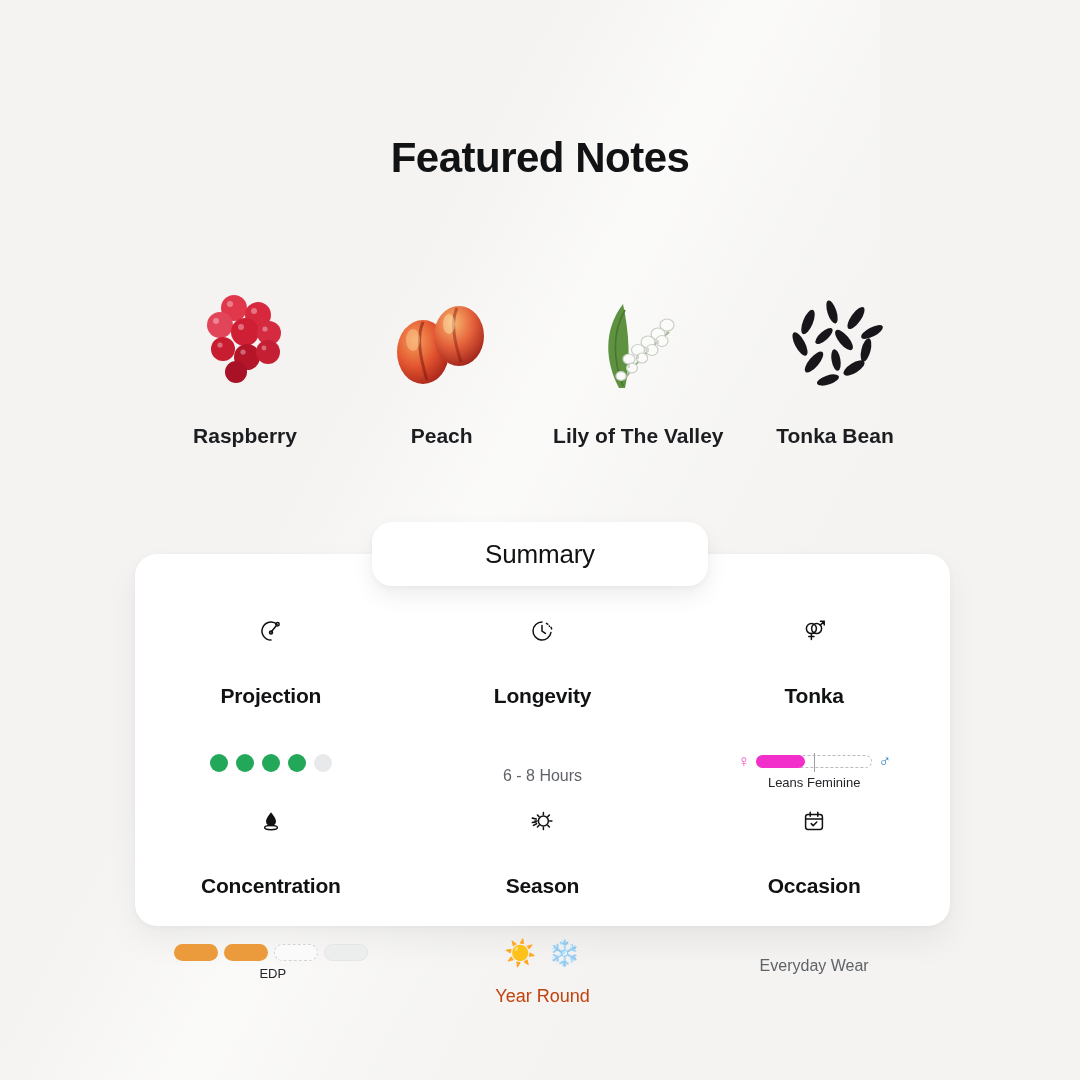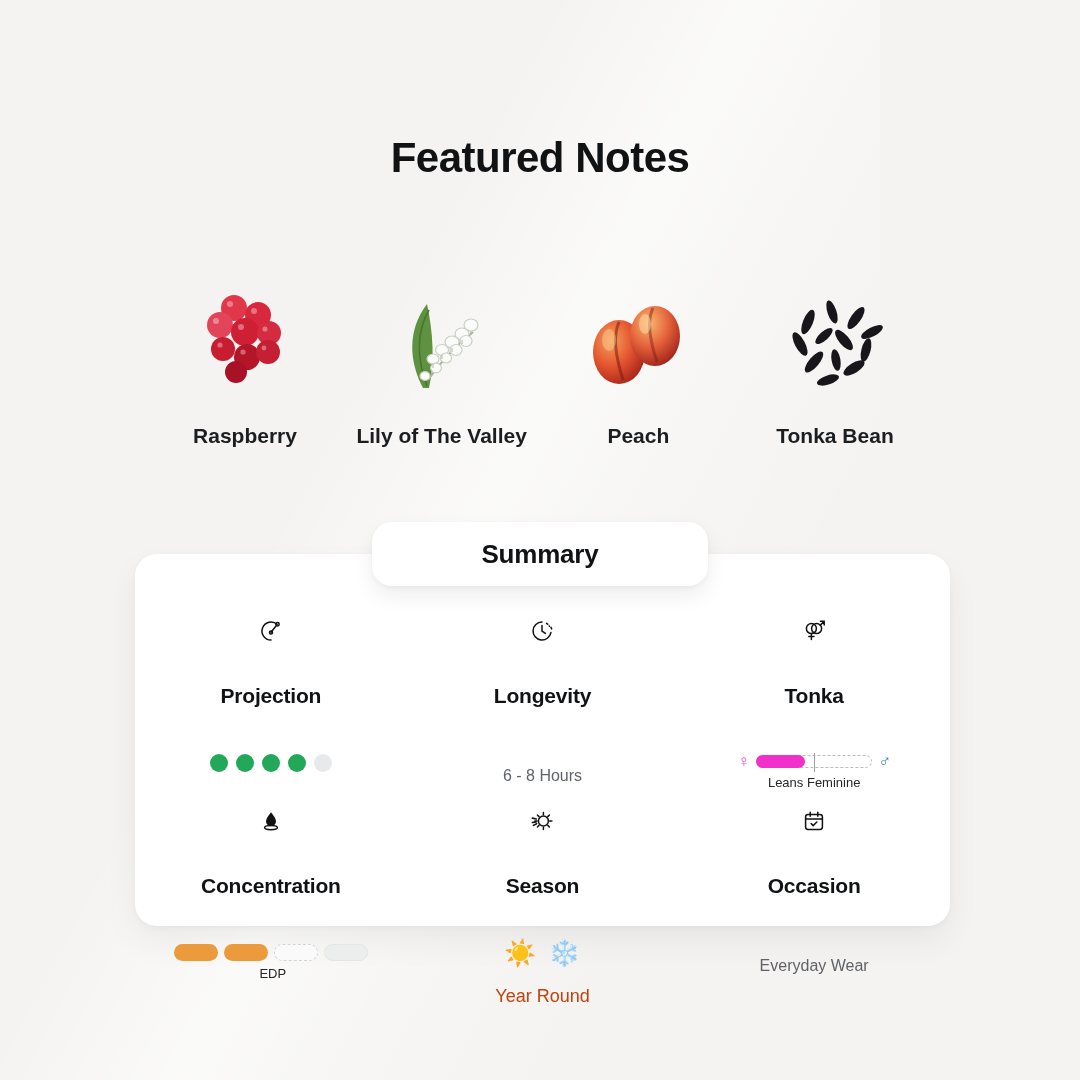--- a/index.html
+++ b/index.html
@@ -95,21 +95,21 @@
     background: #ffffff;
     border-radius: 20px;
     box-shadow: 0 10px 22px rgba(0,0,0,.07), 0 2px 5px rgba(0,0,0,.04);
     display: flex;
     align-items: center;
     justify-content: center;
     z-index: 4;
   }
   .summary-pill-text {
     font-size: 26px;
-    font-weight: 700;
+    font-weight: 400;
     letter-spacing: -0.2px;
     color: #111214;
   }
 
   
   .summary-grid {
     position: absolute;
     left: 135px;
     top: 600px;
     width: 815px;
@@ -226,20 +226,46 @@
                 <circle cx="51" cy="35" r="3"></circle>
               <circle cx="75" cy="37" r="2.6"></circle>
                 <circle cx="30" cy="53" r="2.6"></circle>
               <circle cx="53" cy="60" r="2.6"></circle>
                 <circle cx="74" cy="56" r="2.4"></circle>
             </g>
           </g>
         </svg>
       </div>
       <div class="note-label">Raspberry</div>
+    </div>
+
+    <div class="note">
+      <div class="note-art">
+        <svg viewBox="0 0 110 104" width="110" height="104" aria-hidden="true">
+          <defs>
+            <radialGradient id="pchA" cx="35%" cy="32%" r="75%">
+              <stop offset="0%" stop-color="#f6a05a"></stop>
+              <stop offset="55%" stop-color="#e2542f"></stop>
+              <stop offset="100%" stop-color="#a8241a"></stop>
+            </radialGradient>
+            <radialGradient id="pchB" cx="38%" cy="28%" r="78%">
+              <stop offset="0%" stop-color="#f9b96f"></stop>
+              <stop offset="52%" stop-color="#e4603a"></stop>
+              <stop offset="100%" stop-color="#9c2018"></stop>
+            </radialGradient>
+          </defs>
+          <ellipse cx="36" cy="60" rx="26" ry="32" fill="url(#pchA)"></ellipse>
+          <ellipse cx="72" cy="44" rx="25" ry="30" fill="url(#pchB)"></ellipse>
+          <path d="M36 30 C30 44 32 62 40 88" stroke="#7d170f" stroke-width="3" fill="none" opacity=".55"></path>
+          <path d="M70 16 C64 28 66 46 74 70" stroke="#7d170f" stroke-width="3" fill="none" opacity=".45"></path>
+          <ellipse cx="26" cy="48" rx="7" ry="11" fill="#fcd39a" opacity=".45"></ellipse>
+          <ellipse cx="62" cy="32" rx="6" ry="10" fill="#fde0ad" opacity=".5"></ellipse>
+        </svg>
+      </div>
+      <div class="note-label">Peach</div>
     </div>
 
     <div class="note">
       <div class="note-art">
         <svg viewBox="0 0 110 104" width="110" height="104" aria-hidden="true">
           <path d="M36 96 C22 70 20 38 40 12 C46 40 48 70 42 96 Z" fill="#5f9240"></path>
           <path d="M40 94 C30 68 29 40 42 18" stroke="#47762f" stroke-width="1.6" fill="none"></path>
           <path d="M41 88 C52 72 66 56 86 40" stroke="#9fb38e" stroke-width="2" fill="none"></path>
           <g fill="#fbfcfa" stroke="#c9cfc4" stroke-width="1.2">
             <ellipse cx="84" cy="33" rx="7" ry="6"></ellipse>
@@ -261,46 +287,20 @@
               <path d="M46 72 v4"></path>
           </g>
         </svg>
       </div>
       <div class="note-label">Lily of The Valley</div>
     </div>
 
     <div class="note">
       <div class="note-art">
         <svg viewBox="0 0 110 104" width="110" height="104" aria-hidden="true">
-          <defs>
-            <radialGradient id="pchA" cx="35%" cy="32%" r="75%">
-              <stop offset="0%" stop-color="#f6a05a"></stop>
-              <stop offset="55%" stop-color="#e2542f"></stop>
-              <stop offset="100%" stop-color="#a8241a"></stop>
-            </radialGradient>
-            <radialGradient id="pchB" cx="38%" cy="28%" r="78%">
-              <stop offset="0%" stop-color="#f9b96f"></stop>
-              <stop offset="52%" stop-color="#e4603a"></stop>
-              <stop offset="100%" stop-color="#9c2018"></stop>
-            </radialGradient>
-          </defs>
-          <ellipse cx="36" cy="60" rx="26" ry="32" fill="url(#pchA)"></ellipse>
-          <ellipse cx="72" cy="44" rx="25" ry="30" fill="url(#pchB)"></ellipse>
-          <path d="M36 30 C30 44 32 62 40 88" stroke="#7d170f" stroke-width="3" fill="none" opacity=".55"></path>
-          <path d="M70 16 C64 28 66 46 74 70" stroke="#7d170f" stroke-width="3" fill="none" opacity=".45"></path>
-          <ellipse cx="26" cy="48" rx="7" ry="11" fill="#fcd39a" opacity=".45"></ellipse>
-          <ellipse cx="62" cy="32" rx="6" ry="10" fill="#fde0ad" opacity=".5"></ellipse>
-        </svg>
-      </div>
-      <div class="note-label">Peach</div>
-    </div>
-
-    <div class="note">
-      <div class="note-art">
-        <svg viewBox="0 0 110 104" width="110" height="104" aria-hidden="true">
           <g fill="#18161a">
             <ellipse cx="28" cy="30" rx="5" ry="13" transform="rotate(22 28 30)"></ellipse>
             <ellipse cx="52" cy="20" rx="4.5" ry="12" transform="rotate(-18 52 20)"></ellipse>
             <ellipse cx="76" cy="26" rx="5" ry="13" transform="rotate(35 76 26)"></ellipse>
             <ellipse cx="92" cy="40" rx="4.6" ry="12" transform="rotate(62 92 40)"></ellipse>
             <ellipse cx="20" cy="52" rx="5" ry="13" transform="rotate(-28 20 52)"></ellipse>
             <ellipse cx="44" cy="44" rx="4.4" ry="11" transform="rotate(48 44 44)"></ellipse>
             <ellipse cx="64" cy="48" rx="5" ry="12.5" transform="rotate(-40 64 48)"></ellipse>
             <ellipse cx="86" cy="58" rx="4.6" ry="12" transform="rotate(14 86 58)"></ellipse>
             <ellipse cx="34" cy="70" rx="5" ry="13" transform="rotate(40 34 70)"></ellipse>

